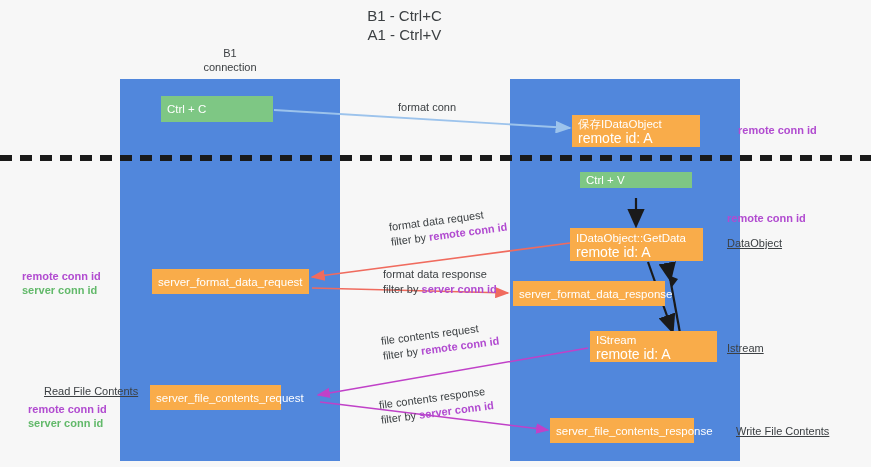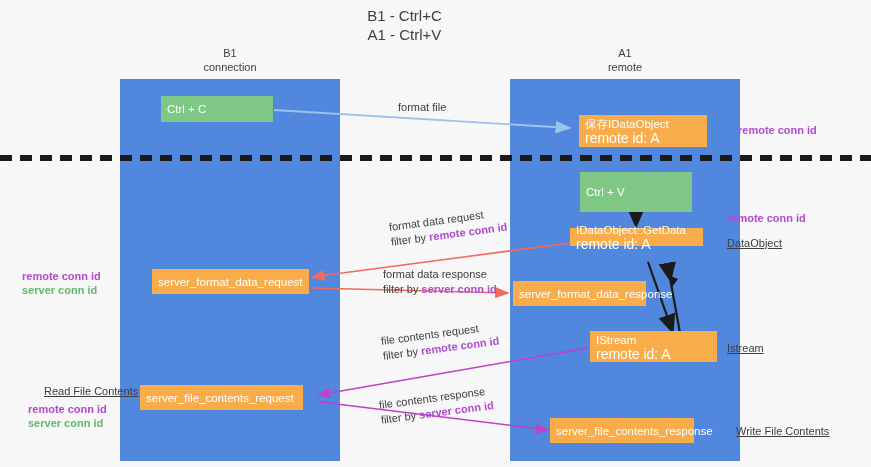--- a/index.html
+++ b/index.html
@@ -104,22 +104,20 @@
 <div id="canvas">
 
   <div class="abs" id="title">B1 - Ctrl+C
 A1 - Ctrl+V</div>
 
   <div class="abs lane" id="lane-b1"></div>
   <div class="abs lane" id="lane-a1"></div>
 
   <div class="abs col-head" id="head-b1">B1
 connection</div>
-  <div class="abs col-head" id="head-a1">A1
-remote</div>
 
   <svg class="edges">
     <defs>
       <marker id="ar-blue" markerWidth="9" markerHeight="7" refX="8" refY="3.5" orient="auto">
         <polygon points="0,0 9,3.5 0,7" fill="#9cc3ec"></polygon>
       </marker>
       <marker id="ar-red" markerWidth="9" markerHeight="7" refX="8" refY="3.5" orient="auto">
         <polygon points="0,0 9,3.5 0,7" fill="#f06b5e"></polygon>
       </marker>
       <marker id="ar-mag" markerWidth="9" markerHeight="7" refX="8" refY="3.5" orient="auto">
@@ -145,59 +143,59 @@
 
     <line x1="588" y1="348" x2="318" y2="395" stroke="#c041c8" stroke-width="1.5" marker-end="url(#ar-mag)"></line>
 
     <line x1="320" y1="402" x2="548" y2="430" stroke="#c041c8" stroke-width="1.5" marker-end="url(#ar-mag)"></line>
   </svg>
 
   <div class="abs box green" style="left:161px; top:96px; width:112px; height:26px;">
     <div>Ctrl + C</div>
   </div>
 
-  <div class="abs box orange" style="left:572px; top:115px; width:128px; height:32px;margin-left:7px;">
+  <div class="abs box orange" style="left:572px; top:115px; width:128px; height:32px;">
     <div>保存IDataObject</div>
     <div class="l2">remote id: A</div>
   </div>
 
-  <div class="abs box green" style="left:580px; top:172px; width:112px; height:40px;">
+  <div class="abs box green" style="left:580px; top:172px; width:112px; height:16px;">
     <div>Ctrl + V</div>
   </div>
 
-  <div class="abs box orange" style="left:570px; top:228px; width:133px; height:18px;">
+  <div class="abs box orange" style="left:570px; top:228px; width:133px; height:33px;">
     <div>IDataObject::GetData</div>
     <div class="l2">remote id: A</div>
   </div>
 
   <div class="abs box orange" style="left:152px; top:269px; width:157px; height:25px;">
     <div>server_format_data_request</div>
   </div>
 
-  <div class="abs box orange" style="left:513px; top:281px; width:133px; height:25px;">
+  <div class="abs box orange" style="left:513px; top:281px; width:152px; height:25px;">
     <div>server_format_data_response</div>
   </div>
 
   <div class="abs box orange" style="left:590px; top:331px; width:127px; height:31px;">
     <div>IStream</div>
     <div class="l2">remote id: A</div>
   </div>
 
-  <div class="abs box orange" style="left:140px; top:385px; width:163px; height:25px;">
+  <div class="abs box orange" style="left:150px; top:385px; width:131px; height:25px;">
     <div>server_file_contents_request</div>
   </div>
 
   <div class="abs box orange" style="left:550px; top:418px; width:144px; height:25px;">
     <div>server_file_contents_response</div>
   </div>
 
   <div class="abs" id="divider"></div>
 
   <div class="abs arrow-label" style="left:398px; top:100px;">
-    <span>format file</span>
+    <span>format conn</span>
   </div>
 
   <div class="abs arrow-label rot-7" style="left:388px; top:220px;">
     <div>format data request</div>
     <div>
       <span>filter by </span><b class="purple">remote conn id</b>
     </div>
   </div>
 
   <div class="abs arrow-label" style="left:383px; top:260px;margin-top:7px;">

